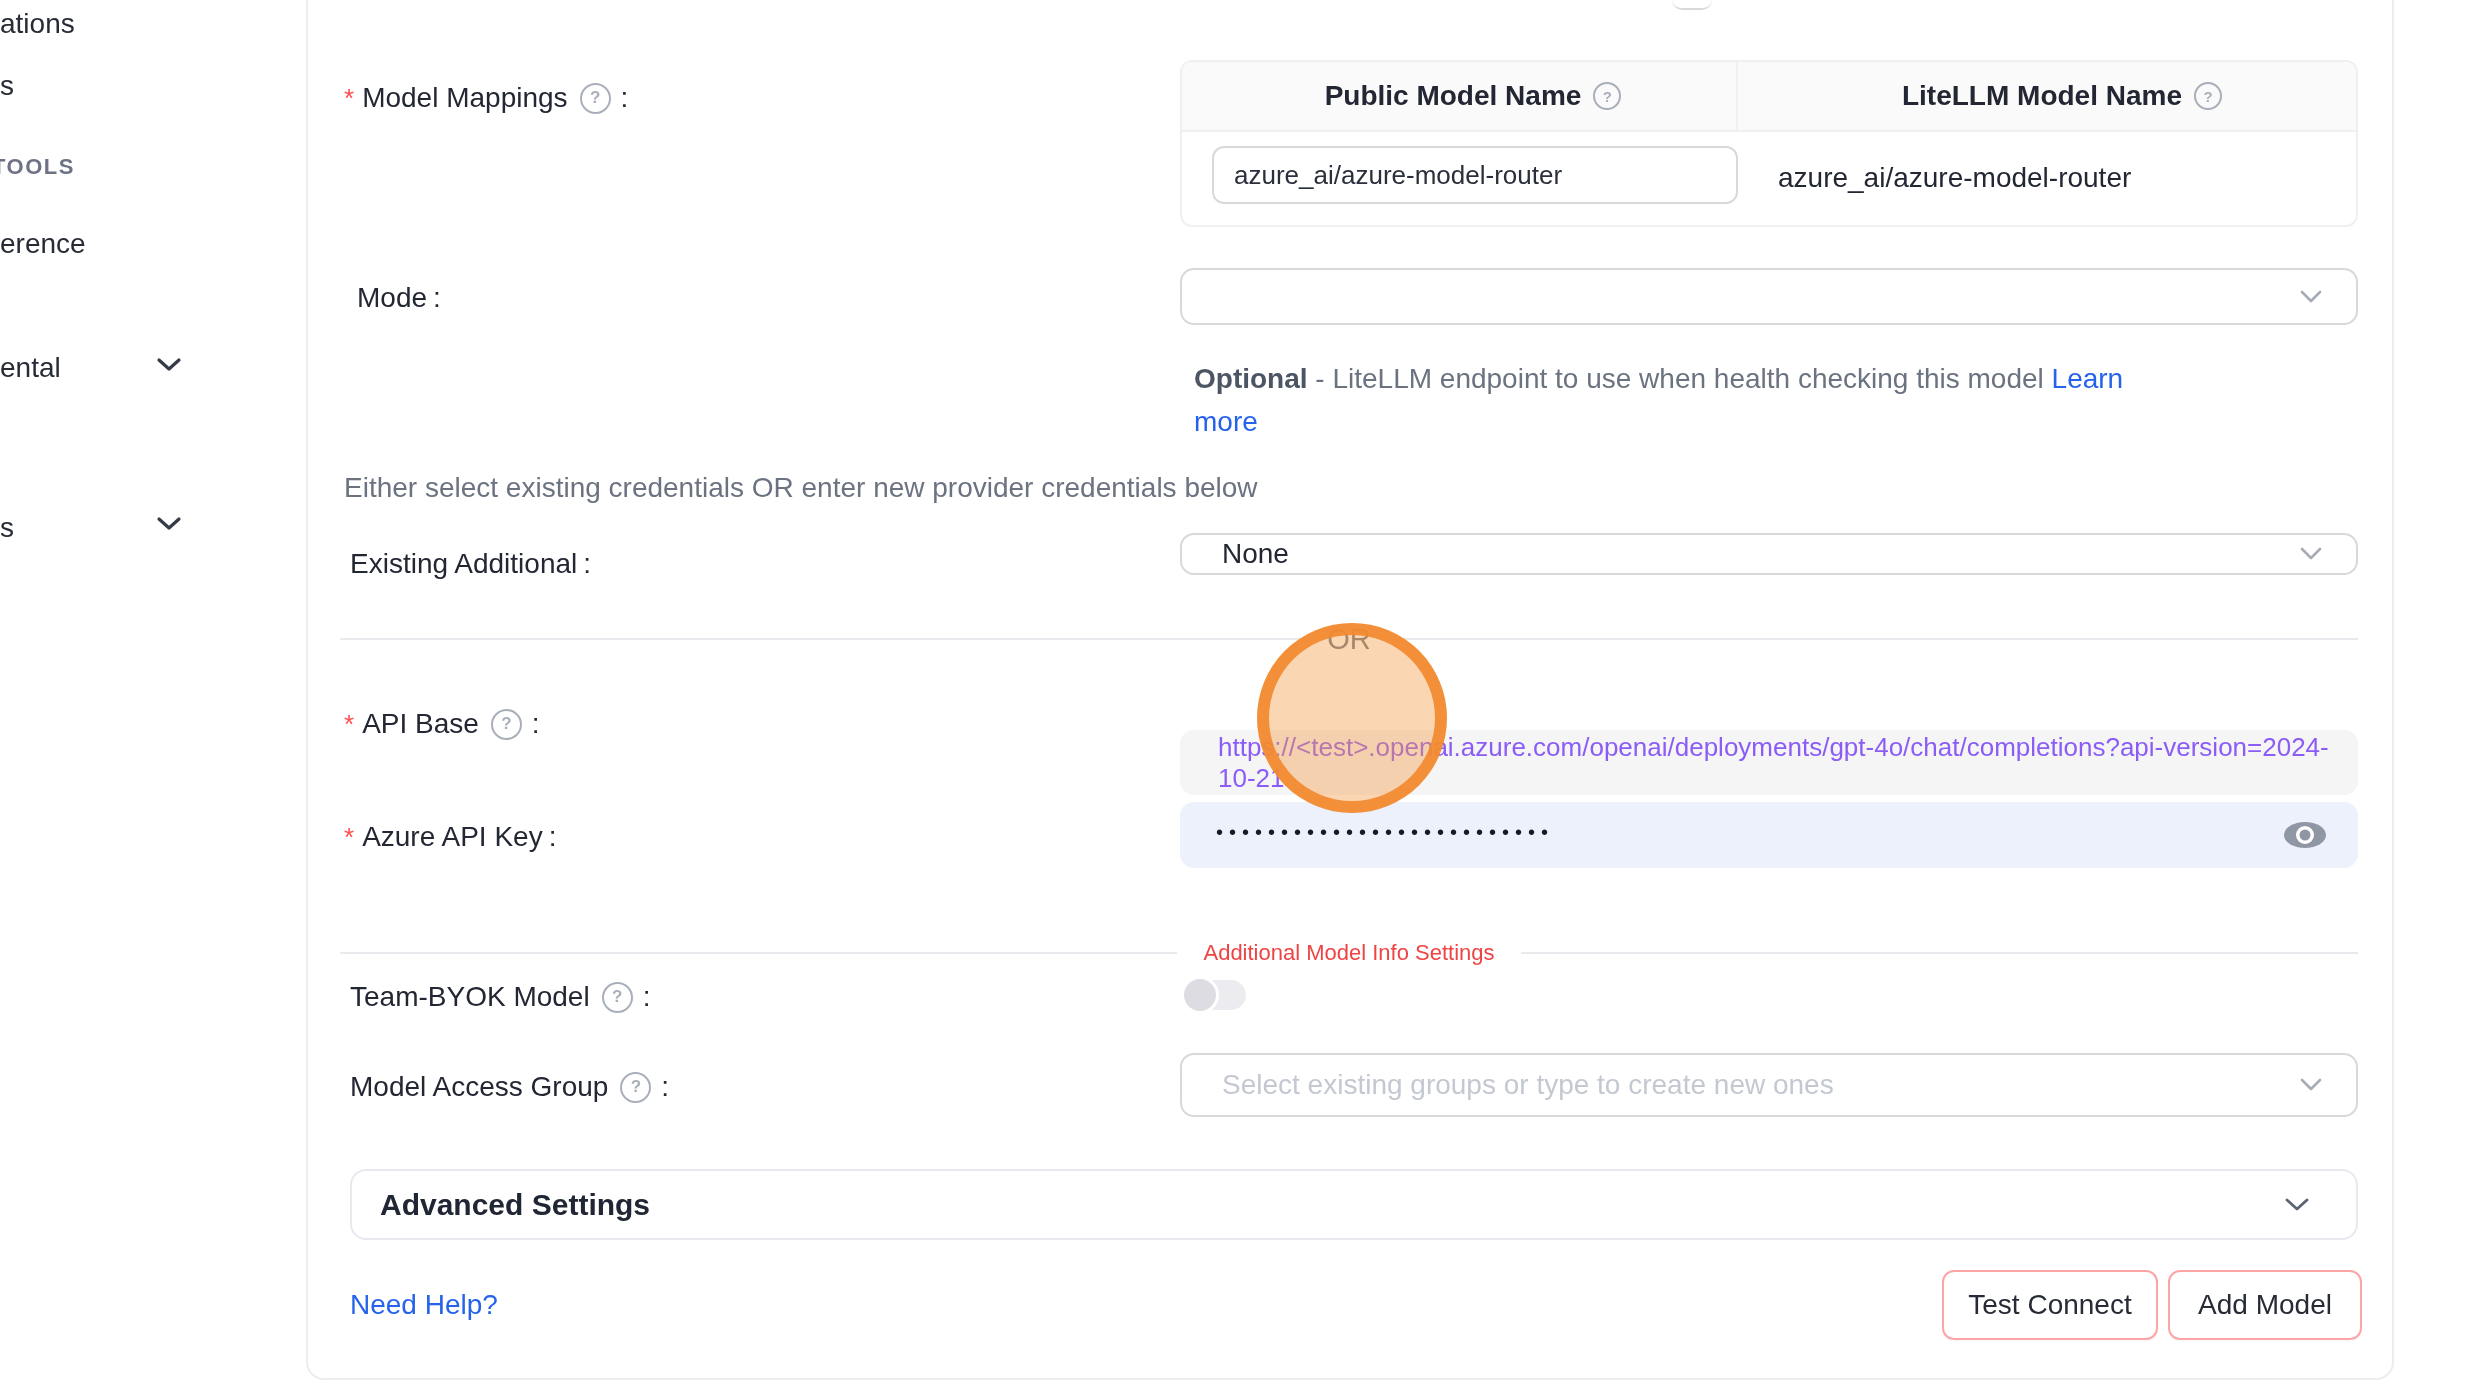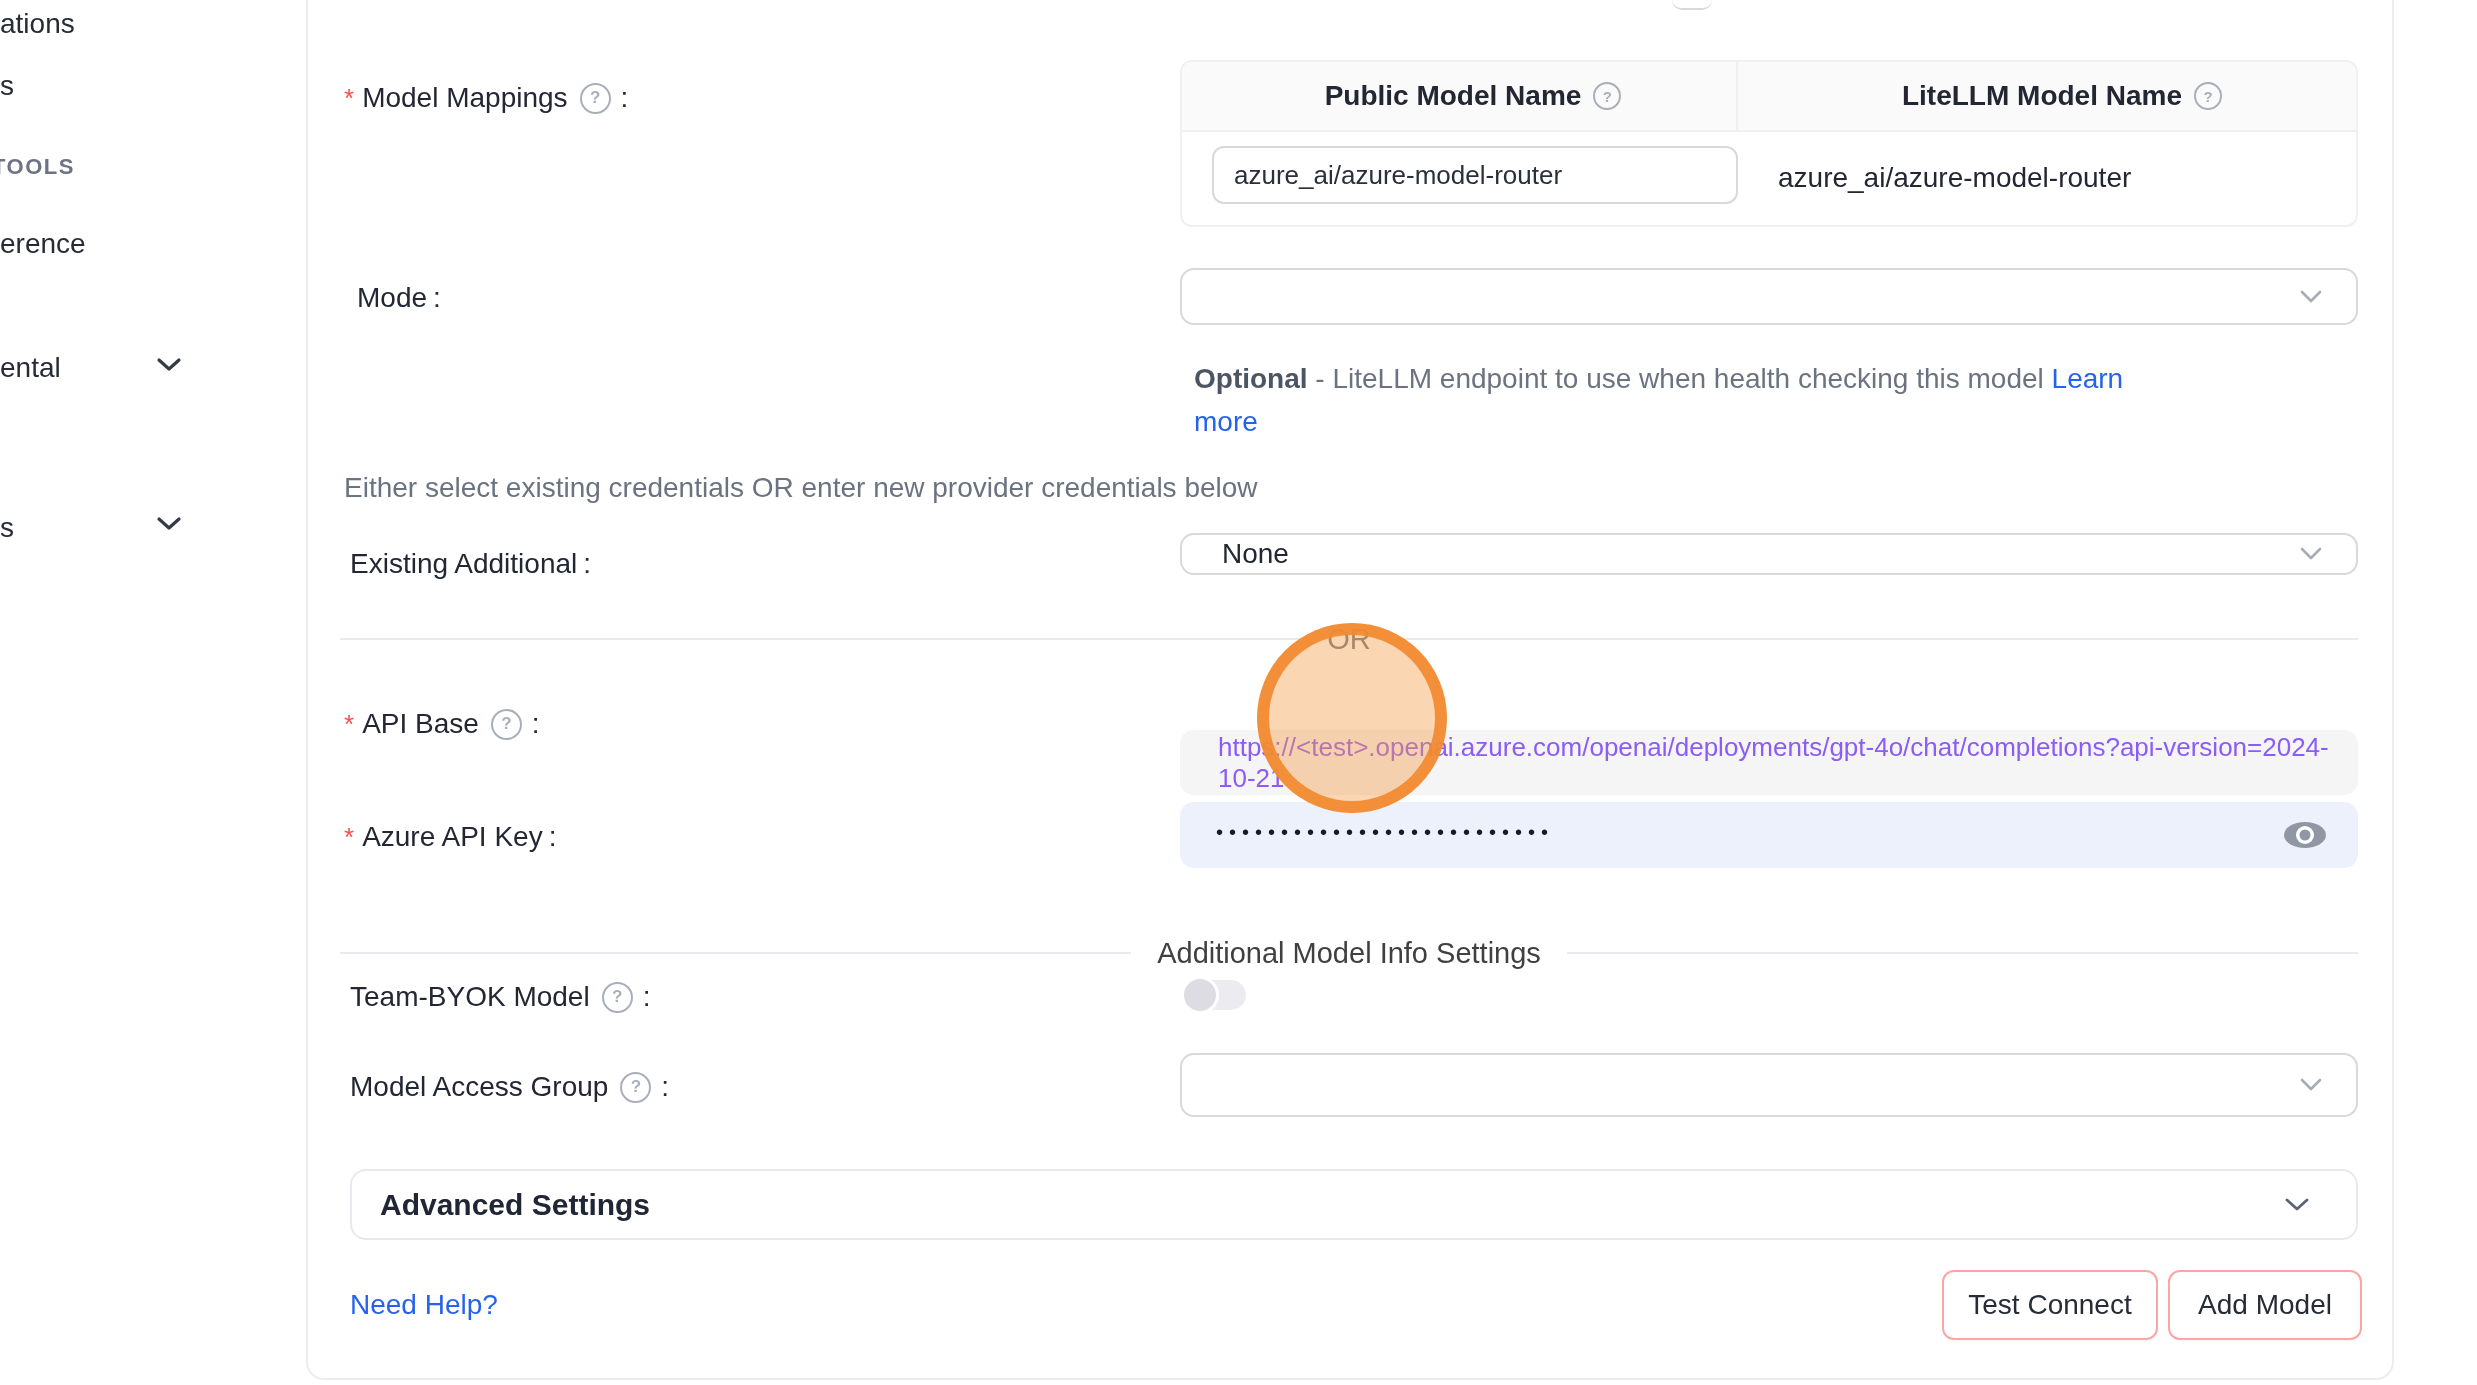--- a/index.html
+++ b/index.html
@@ -52,21 +52,21 @@
     position:absolute;left:30px;top:14px;width:526px;height:58px;
     border:2px solid #d9d9d9;border-radius:12px;display:flex;align-items:center;
     padding-left:20px;font-size:26px;color:#2a303b;background:#fff;box-sizing:border-box;
   }
   .cell-static{position:absolute;left:596px;top:0;height:100%;display:flex;align-items:center;font-size:28px;color:#232733;}
   
   .h-divider{display:flex;align-items:center;}
   .h-divider .line{flex:1;height:2px;background:#e9eaee;}
   .h-divider .dtext{margin:0 26px;white-space:nowrap;}
   .or-text{font-size:29px;color:#717784;}
-  .add-text{font-size:29px;color:#404040;}
+  .add-text{font-size:22px;color:#ef4444;}
   
   .ro-input{
     left:1180px;width:1178px;border-radius:14px;display:flex;align-items:center;
     font-size:26px;box-sizing:border-box;
   }
   .apibase{top:730px;height:65px;background:#f5f5f6;color:#8b5cf6;padding-left:38px;}
   .apikey{top:802px;height:66px;background:var(--keybg,#edf1fc);padding-left:36px;}
   .dots{font-size:20px;letter-spacing:6px;color:#151a26;margin-top:-6px;}
   .eye{position:absolute;right:30px;top:50%;transform:translateY(-50%);}
   
@@ -212,20 +212,21 @@
   <div class="abs toggle">
     <div class="knob"></div>
   </div>
 
   <div class="abs label" style="left:350px;top:1071px;">
     <span>Model Access Group</span>
     <span class="qicon">?</span>
     <span class="colon">:</span>
   </div>
   <div class="abs select" style="left:1180px;top:1053px;width:1178px;height:64px;padding-left:40px;box-sizing:border-box;">
+    <span class="ph">Select existing groups or type to create new ones</span>
     <svg class="chev" width="22" height="14" viewBox="0 0 22 14">
         <polyline points="2,2 11,11 20,2" fill="none" stroke="#a6acb6" stroke-width="2.6" stroke-linecap="round" stroke-linejoin="round"></polyline>
       </svg>
   </div>
 
   <div class="abs adv">
     <span class="t">Advanced Settings</span>
     <svg class="chev" style="right:46px;" width="26" height="16" viewBox="0 0 26 16">
         <polyline points="3,3 13,12 23,3" fill="none" stroke="#5b6472" stroke-width="2.8" stroke-linecap="round" stroke-linejoin="round"></polyline>
       </svg>

